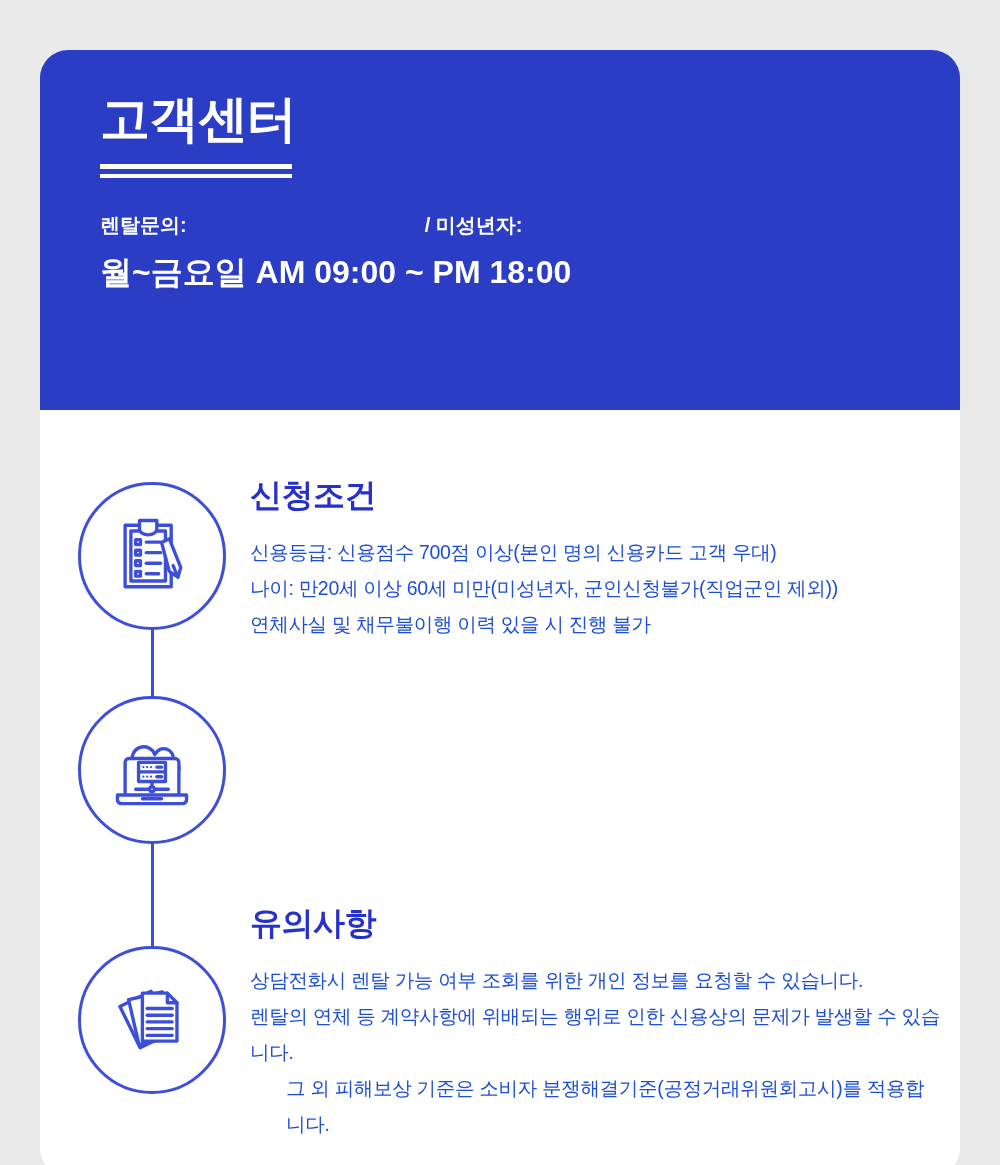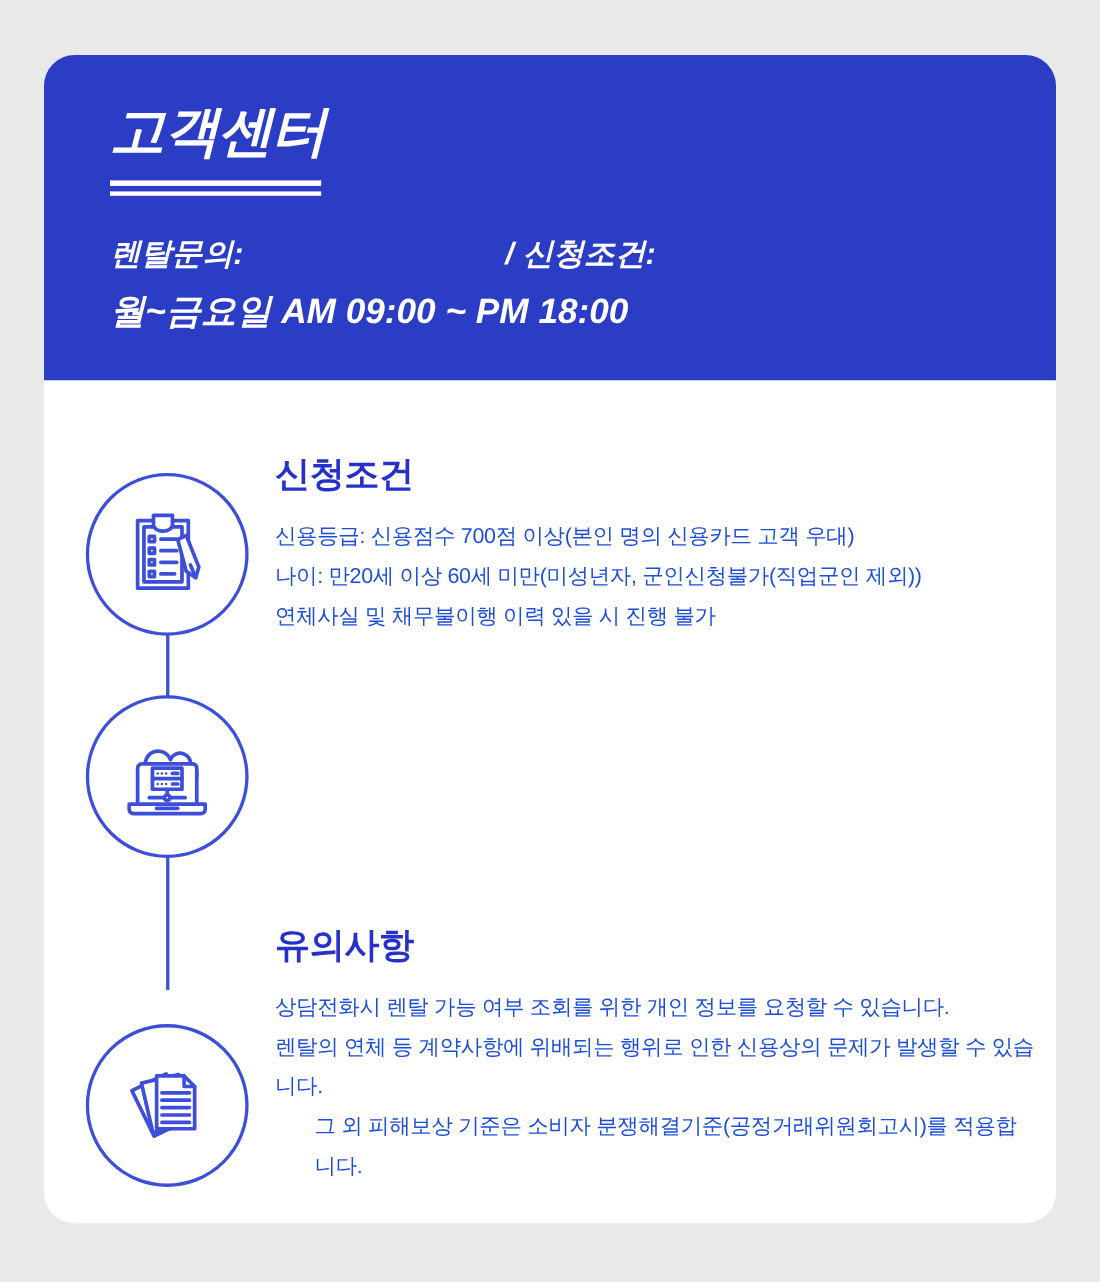--- a/index.html
+++ b/index.html
@@ -10,37 +10,36 @@
     overflow: hidden;
   }
   .card {
     width: 920px;
     margin: 50px auto 0;
   }
   
   .header {
     background: #2B3CC5;
     border-radius: 28px 28px 0 0;
-    height: 296px;
+    height: 360px;
     padding: 42px 60px 0;
     color: #FFFFFF;
-    font-style: italic;
   }
   .title {
     font-size: 50px;
     font-weight: bold;
     letter-spacing: -1px;
     line-height: 1.1;
   }
   .title-underline { width: 192px; margin-top: 17px; }
   .title-underline .bar1 { height: 5px; background: #FFFFFF; }
   .title-underline .bar2 { height: 4px; background: #FFFFFF; margin-top: 5px; }
   .contact-row {
     margin-top: 34px;
-    font-size: 28px;
+    font-size: 20px;
     font-weight: bold;
     display: flex;
     align-items: baseline;
   }
   .contact-spacer { display: inline-block; width: 238px; }
   .hours-row {
     margin-top: 12px;
     font-size: 32px;
     font-weight: bold;
   }
@@ -56,21 +55,21 @@
   .connector {
     position: absolute;
     left: 72.5px;
     top: 74px;
     width: 3px;
     height: 420px;
     background: #3D4FD8;
   }
   .section-row {
     display: flex;
-    align-items: flex-end;
+    align-items: center;
     margin-bottom: 54px;
   }
   .section-row:last-child { margin-bottom: 0; }
   .icon-circle {
     position: relative;
     z-index: 1;
     width: 148px; height: 148px;
     border: 3px solid #3D4FD8;
     border-radius: 50%;
     background: #FFFFFF;
@@ -117,21 +116,21 @@
 
   <div class="header">
     <div class="title">고객센터</div>
     <div class="title-underline">
       <div class="bar1"></div>
       <div class="bar2"></div>
     </div>
     <div class="contact-row">
       <span>렌탈문의:</span>
       <span class="contact-spacer"></span>
-      <span>/ 신청조건:</span>
+      <span>/ 미성년자:</span>
     </div>
     <div class="hours-row">월~금요일 AM 09:00 ~ PM 18:00</div>
   </div>
 
   <div class="body-panel">
     <div class="timeline">
       <div class="connector"></div>
 
       <div class="section-row">
         <div class="icon-circle">

